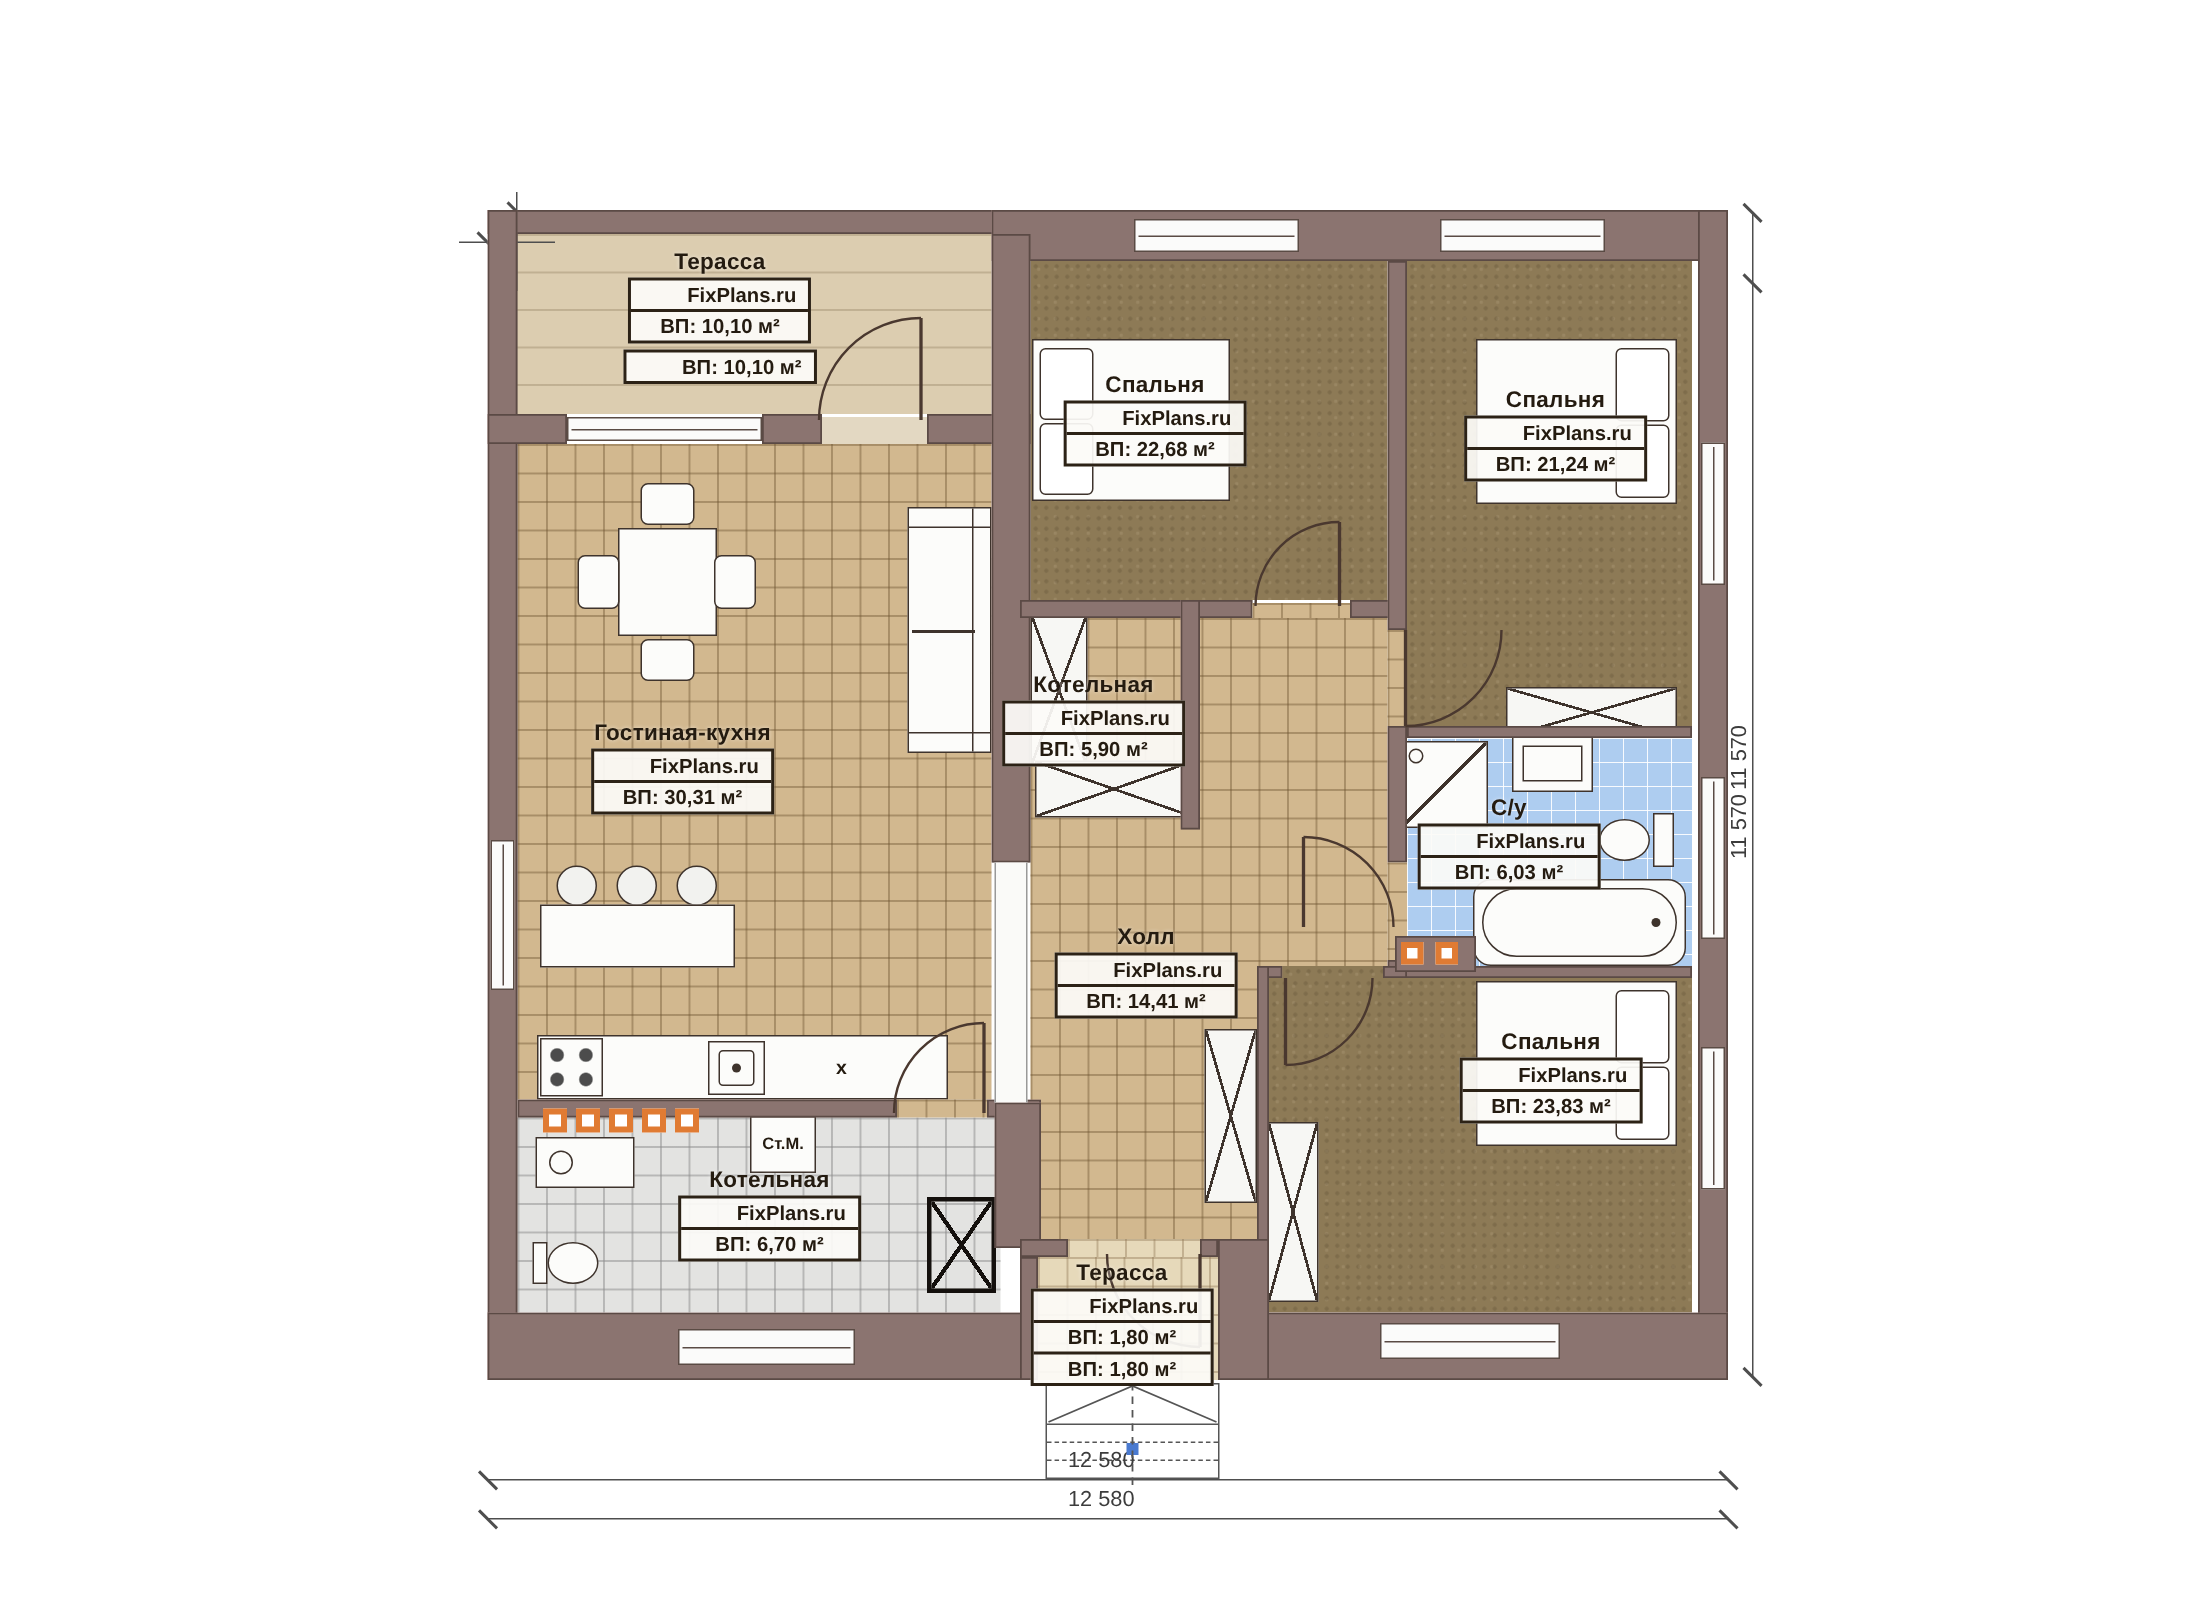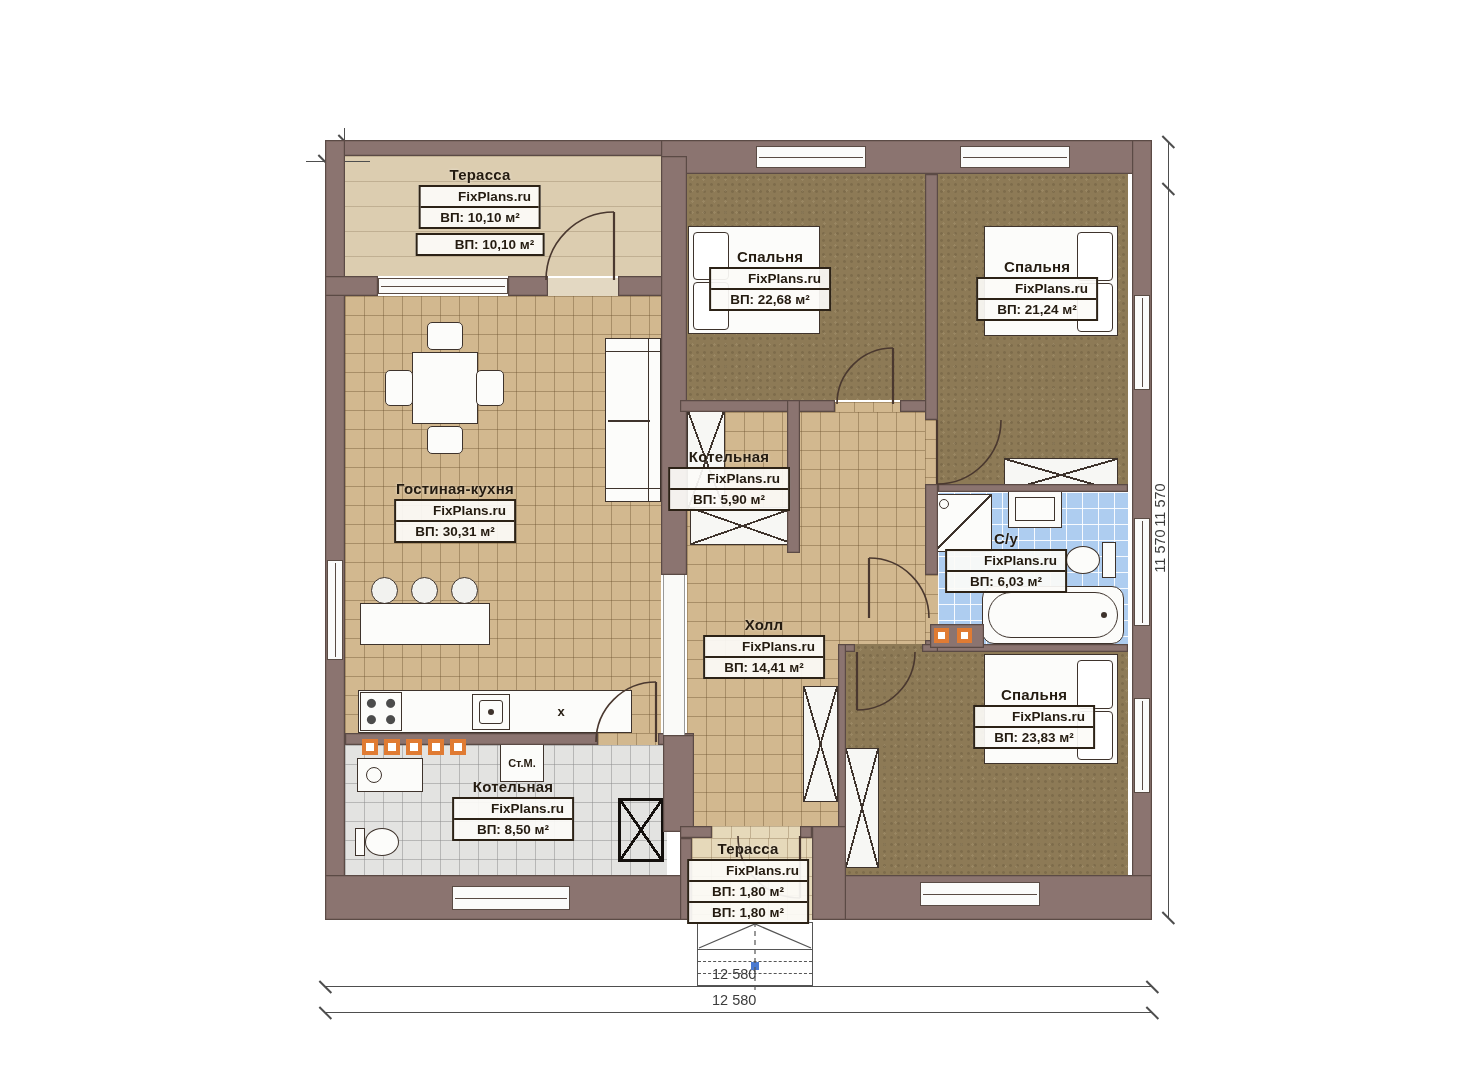--- a/index.html
+++ b/index.html
@@ -303,21 +303,21 @@
     <div class="label-box">
       <div class="row">FixPlans.ru</div>
       <div class="row">ВП: 23,83 м²</div>
     </div>
   </div>
 
   <div class="room-label" style="left:513px;top:778px">
     <div class="room-title">Котельная</div>
     <div class="label-box">
       <div class="row">FixPlans.ru</div>
-      <div class="row">ВП: 8,50 м²</div>
+      <div class="row">ВП: 6,70 м²</div>
     </div>
   </div>
 
   <div class="room-label" style="left:748px;top:840px">
     <div class="room-title">Терасса</div>
     <div class="label-box">
       <div class="row">FixPlans.ru</div>
       <div class="row">ВП: 1,80 м²</div>
       <div class="row">ВП: 1,80 м²</div>
     </div>

